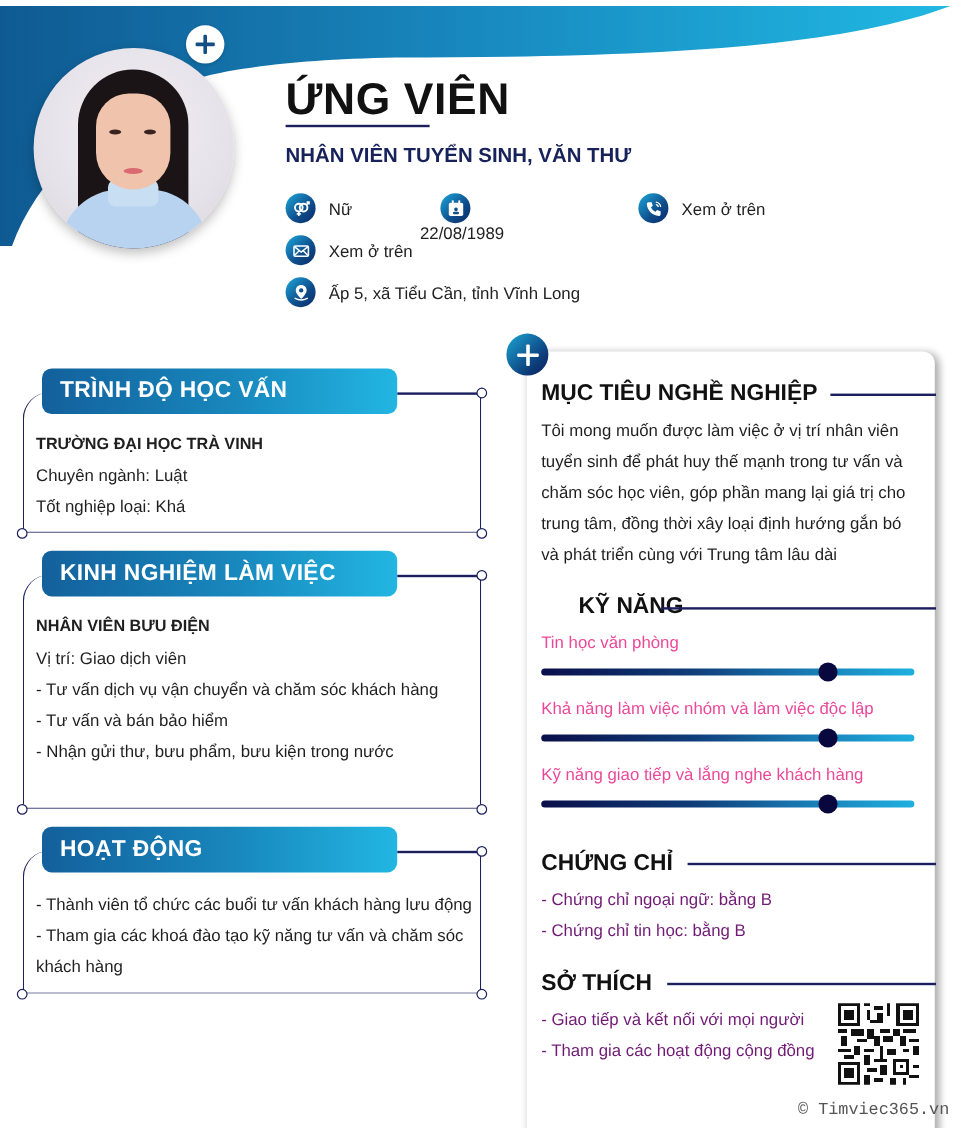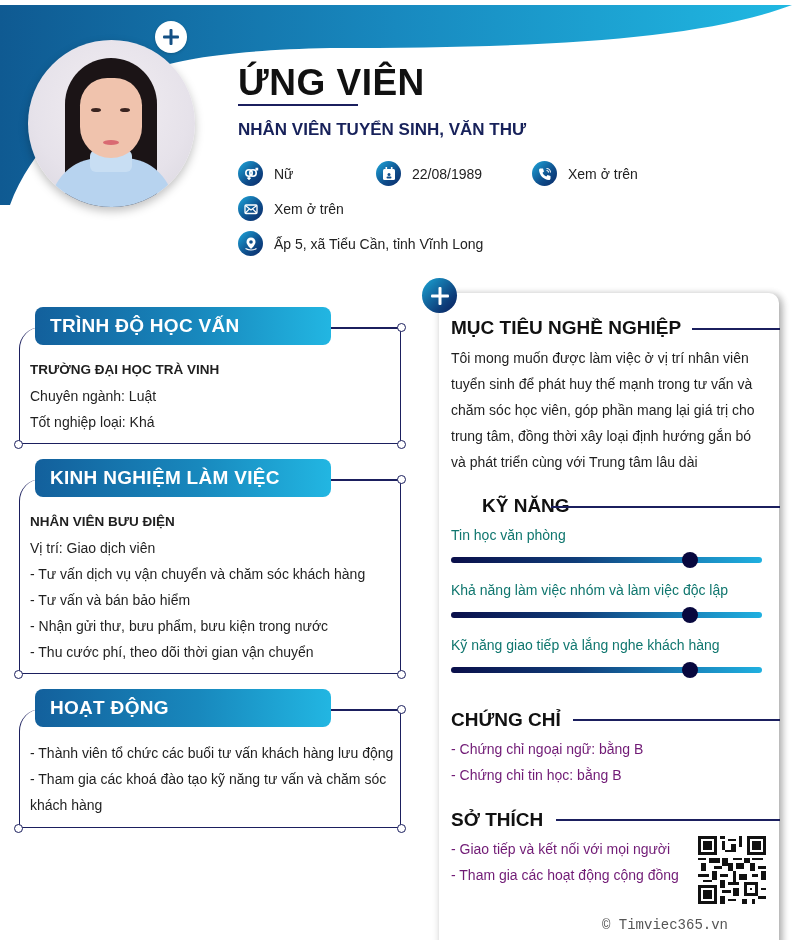--- a/index.html
+++ b/index.html
@@ -57,29 +57,29 @@
   .right-card {
     position: absolute; left: 439px; top: 293px; width: 340px; height: 680px;
     background: #fff; border-radius: 10px;
     box-shadow: 2px 3px 8px rgba(0,0,0,0.28), 4px 0 6px rgba(0,0,0,0.12);
   }
   .rc-title { position: absolute; left: 12px; font-size: 19px; font-weight: bold; color: #111; white-space: nowrap; }
   .rc-line { position: absolute; right: -1px; height: 1.5px; background: #1b1f5e; }
   .rc-text { position: absolute; left: 12px; width: 318px; font-size: 14px; color: #1f1f1f; line-height: 26px; }
   .rc-row { height: 26px; line-height: 26px; font-size: 14px; color: #701a75; white-space: nowrap; }
 
-  .skill-label { position: absolute; left: 12px; font-size: 14px; color: #0f766e; }
+  .skill-label { position: absolute; left: 12px; font-size: 14px; color: #ec4899; }
   .skill-bar {
     position: absolute; left: 12px; width: 311px; height: 6px; border-radius: 3px;
     background: linear-gradient(90deg, #0a0f4a 0%, #0f3c78 40%, #1879b2 70%, #1fb0e0 100%);
   }
   .skill-knob { position: absolute; width: 16px; height: 16px; border-radius: 50%; background: #08083e; top: -5px; }
 
   .qr { position: absolute; left: 695px; top: 833px; width: 74px; height: 74px; background: #fff; padding: 3px; border-radius: 4px; }
-  .footer { position: absolute; left: 602px; top: 917px; font-family: "Liberation Mono", "DejaVu Sans Mono", monospace; font-size: 14px; color: #555; text-align: center; }
+  .footer { position: absolute; left: 665px; top: 917px; font-family: "Liberation Mono", "DejaVu Sans Mono", monospace; font-size: 14px; color: #555; text-align: center; }
 </style>
 </head>
 <body>
 
 <svg class="header-wave" viewBox="0 0 800 220" preserveAspectRatio="none">
   <defs>
     <linearGradient id="wg" x1="0" y1="0" x2="1" y2="0">
       <stop offset="0" stop-color="#0f5a92"></stop>
       <stop offset="0.5" stop-color="#1889bf"></stop>
       <stop offset="1" stop-color="#20b8e2"></stop>
@@ -112,21 +112,21 @@
 <div class="info-item" style="left:238px; top:161px;">
   <span class="info-icon">
     <svg width="16" height="16" viewBox="0 0 16 16">
         <circle cx="6" cy="7" r="3.2" fill="none" stroke="#fff" stroke-width="1.6"></circle>
         <circle cx="10" cy="7" r="3.2" fill="none" stroke="#fff" stroke-width="1.6"></circle>
         <path d="M6 10.2 V14 M4.3 12.3 H7.7 M12.3 4.7 L14.5 2.5 M12.5 2.5 H14.5 V4.5" stroke="#fff" stroke-width="1.4" fill="none"></path>
       </svg>
   </span>
   <span>Nữ</span>
 </div>
-<div class="info-item" style="left:376px; top:161px;">
+<div class="info-item" style="left:350px; top:161px;flex-direction:column;">
   <span class="info-icon">
     <svg width="16" height="16" viewBox="0 0 16 16">
         <rect x="2" y="3" width="12" height="11" rx="1.5" fill="#fff"></rect>
         <rect x="4.5" y="1" width="1.6" height="3.5" fill="#fff"></rect>
         <rect x="9.9" y="1" width="1.6" height="3.5" fill="#fff"></rect>
         <circle cx="8" cy="8.5" r="1.5" fill="#0e4c8a"></circle>
         <rect x="5.5" y="10.5" width="5" height="2" rx="1" fill="#0e4c8a"></rect>
       </svg>
   </span>
   <span>22/08/1989</span>
@@ -180,21 +180,20 @@
   <div class="node" style="right:-5px; top:16px;"></div>
   <div class="node" style="left:-5px; bottom:-5px;"></div>
   <div class="node" style="right:-5px; bottom:-5px;"></div>
   <div class="sl-header">KINH NGHIỆM LÀM VIỆC</div>
   <div class="sl-body" style="top:50px;">
     <div class="row bold">NHÂN VIÊN BƯU ĐIỆN</div>
     <div class="row">Vị trí: Giao dịch viên</div>
     <div class="row">- Tư vấn dịch vụ vận chuyển và chăm sóc khách hàng</div>
     <div class="row">- Tư vấn và bán bảo hiểm</div>
     <div class="row">- Nhận gửi thư, bưu phẩm, bưu kiện trong nước</div>
-    <div class="row">- Thu cước phí, theo dõi thời gian vận chuyển</div>
   </div>
 </section>
 
 <section class="section-left" style="top:689px; height:139px;">
   <div class="sl-frame"></div>
   <div class="sl-topline"></div>
   <div class="node" style="right:-5px; top:16px;"></div>
   <div class="node" style="left:-5px; bottom:-5px;"></div>
   <div class="node" style="right:-5px; bottom:-5px;"></div>
   <div class="sl-header">HOẠT ĐỘNG</div>

